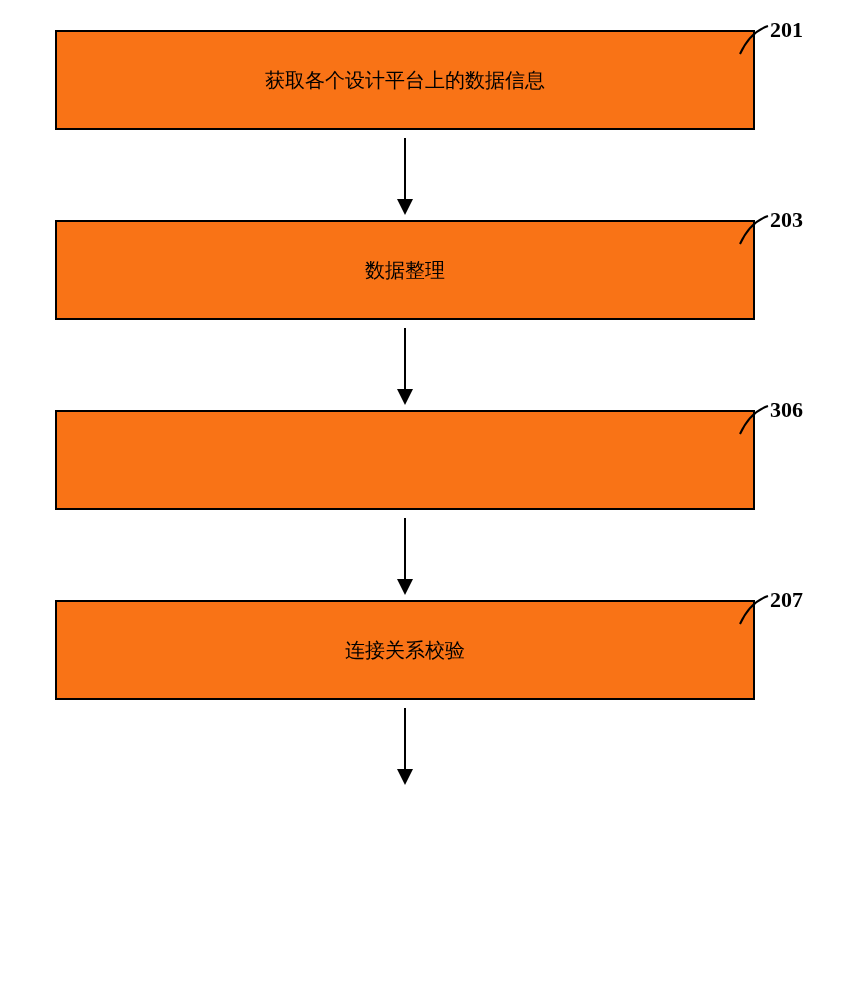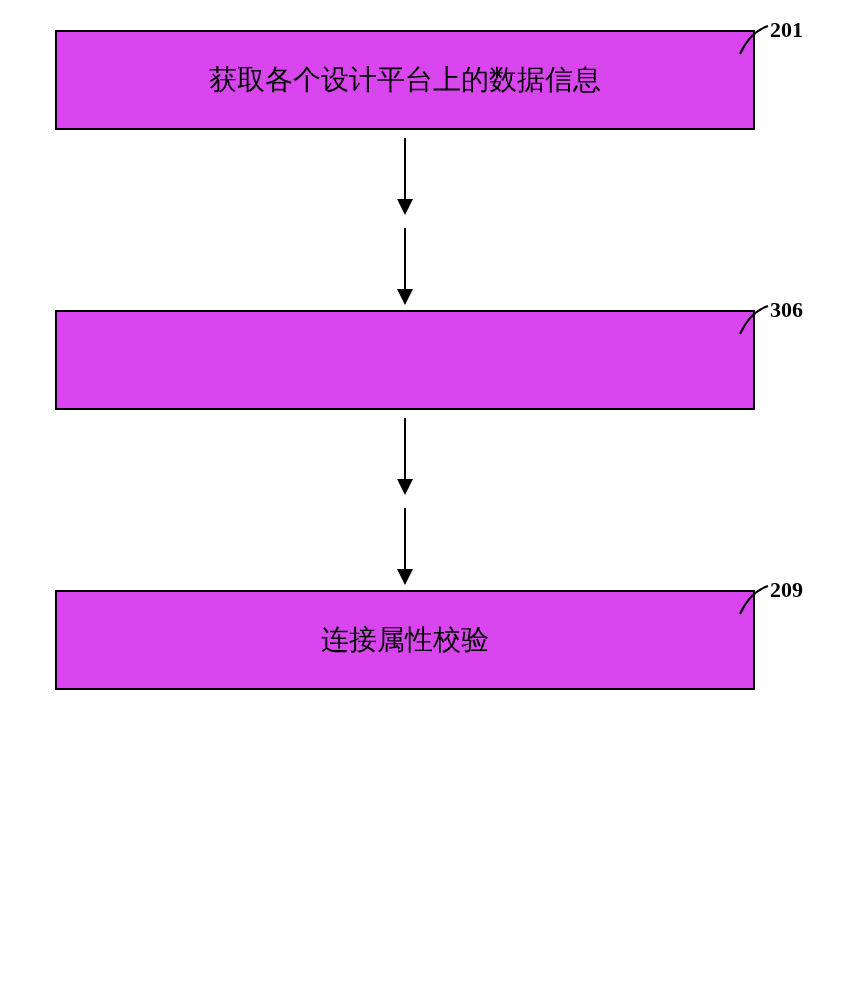--- a/index.html
+++ b/index.html
@@ -17,29 +17,29 @@
     .flowchart-container {
       position: absolute;
       top: 30px;
       left: 55px;
       width: 760px;
     }
     .step-box {
       width: 700px;
       height: 100px;
       border: 2px solid #000000;
-      background: #d946ef;
+      background: #f97316;
       display: flex;
       align-items: center;
       justify-content: center;
       position: relative;
       margin-left: 0;
     }
     .step-text {
-      font-size: 28px;
+      font-size: 20px;
       color: #000000;
       text-align: center;
     }
     .step-label {
       position: absolute;
       top: -15px;
       right: -50px;
       font-size: 22px;
       font-weight: bold;
       color: #000000;
@@ -87,42 +87,49 @@
       <path d="M 2 30 Q 12 8 30 2" stroke="#000000" stroke-width="2" fill="none"></path>
     </svg>
     <span class="step-label">201</span>
     <span class="step-text">获取各个设计平台上的数据信息</span>
   </div>
 
   <div class="arrow-container">
     <div class="arrow"></div>
   </div>
 
+  <div class="step-box">
+    <svg class="leader-line">
+      <path d="M 2 30 Q 12 8 30 2" stroke="#000000" stroke-width="2" fill="none"></path>
+    </svg>
+    <span class="step-label">203</span>
+    <span class="step-text">数据整理</span>
+  </div>
 
   <div class="arrow-container">
     <div class="arrow"></div>
   </div>
 
   <div class="step-box">
     <svg class="leader-line">
       <path d="M 2 30 Q 12 8 30 2" stroke="#000000" stroke-width="2" fill="none"></path>
     </svg>
     <span class="step-label">306</span>
   </div>
 
   <div class="arrow-container">
     <div class="arrow"></div>
   </div>
 
+  <div class="step-box">
+    <svg class="leader-line">
+      <path d="M 2 30 Q 12 8 30 2" stroke="#000000" stroke-width="2" fill="none"></path>
+    </svg>
+    <span class="step-label">207</span>
+    <span class="step-text">连接关系校验</span>
+  </div>
 
   <div class="arrow-container">
     <div class="arrow"></div>
   </div>
 
-  <div class="step-box">
-    <svg class="leader-line">
-      <path d="M 2 30 Q 12 8 30 2" stroke="#000000" stroke-width="2" fill="none"></path>
-    </svg>
-    <span class="step-label">209</span>
-    <span class="step-text">连接属性校验</span>
-  </div>
 
 </div>
 
 </body></html>

